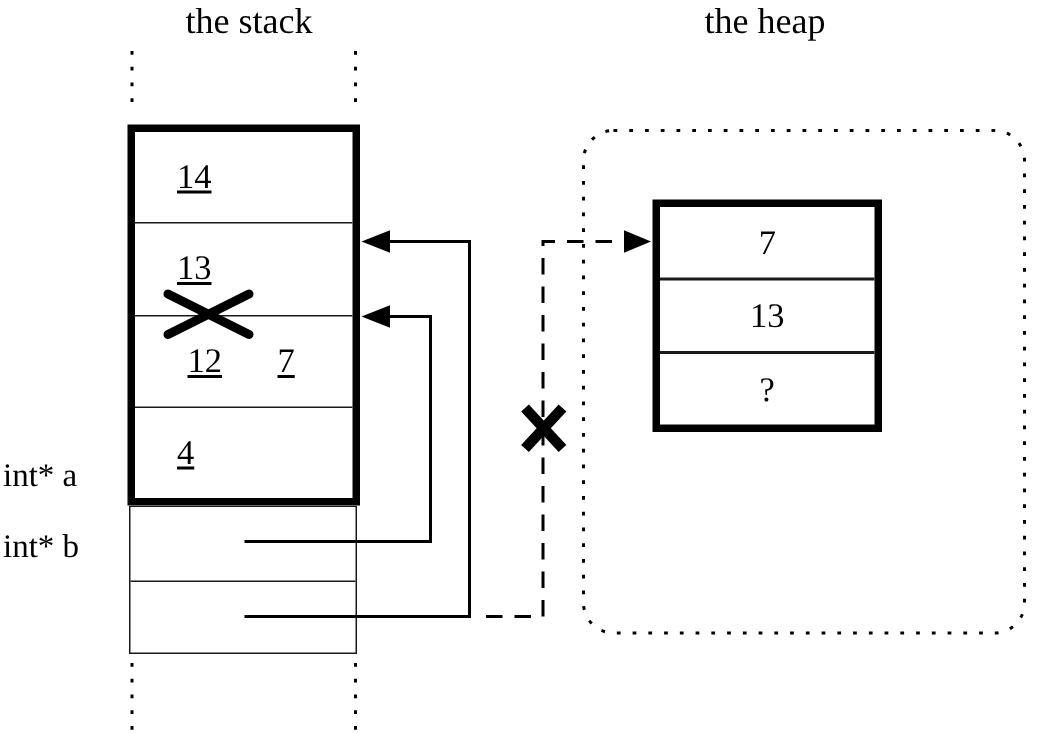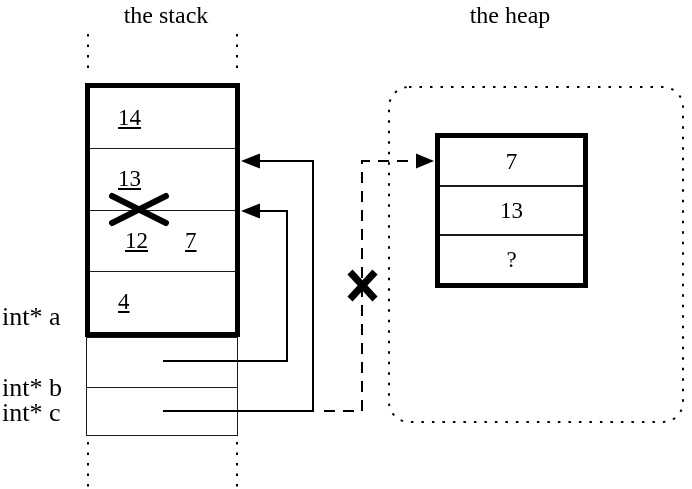--- a/index.html
+++ b/index.html
@@ -78,26 +78,26 @@
     font-size: 23px;
   }
   .heap-box .hrow + .hrow { border-top: 2px solid #1a1a1a; }
 
   
   .ptr-label {
     position: absolute;
     left: 2px;
     width: 74px;
     height: 26px;
-    font-size: 26px;
+    font-size: 22px;
     line-height: 26px;
     white-space: nowrap;
   }
   .ptr-label-a { top: 304px; }
-  .ptr-label-b { top: 351px; margin-top: 24px; }
+  .ptr-label-b { top: 351px; }
   .ptr-label-c { top: 400px; }
 
   
   svg.overlay {
     position: absolute;
     left: 0; top: 0;
     width: 692px; height: 489px;
     z-index: 10;
   }
 </style>
@@ -137,21 +137,20 @@
     <div class="hrow">
       <span>13</span>
     </div>
     <div class="hrow">
       <span>?</span>
     </div>
   </div>
 
   <div class="ptr-label ptr-label-a">int* a</div>
   <div class="ptr-label ptr-label-b">int* b</div>
-  <div class="ptr-label ptr-label-c">int* c</div>
 
   <svg class="overlay" viewBox="0 0 692 489" xmlns="http://www.w3.org/2000/svg">
 
     <path d="M88 34 V76 M237 34 V76 M88 442 V488 M237 442 V488" fill="none" stroke="#000" stroke-width="2" stroke-dasharray="2.5 8"></path>
 
     <rect x="389" y="87" width="294" height="335" rx="20" ry="20" fill="none" stroke="#000" stroke-width="2" stroke-dasharray="2.5 8"></rect>
 
     <polyline points="163,361 287,361 287,211 259,211" fill="none" stroke="#000" stroke-width="2"></polyline>
     <polygon points="241,211 260,203.5 260,218.5" fill="#000"></polygon>
 

